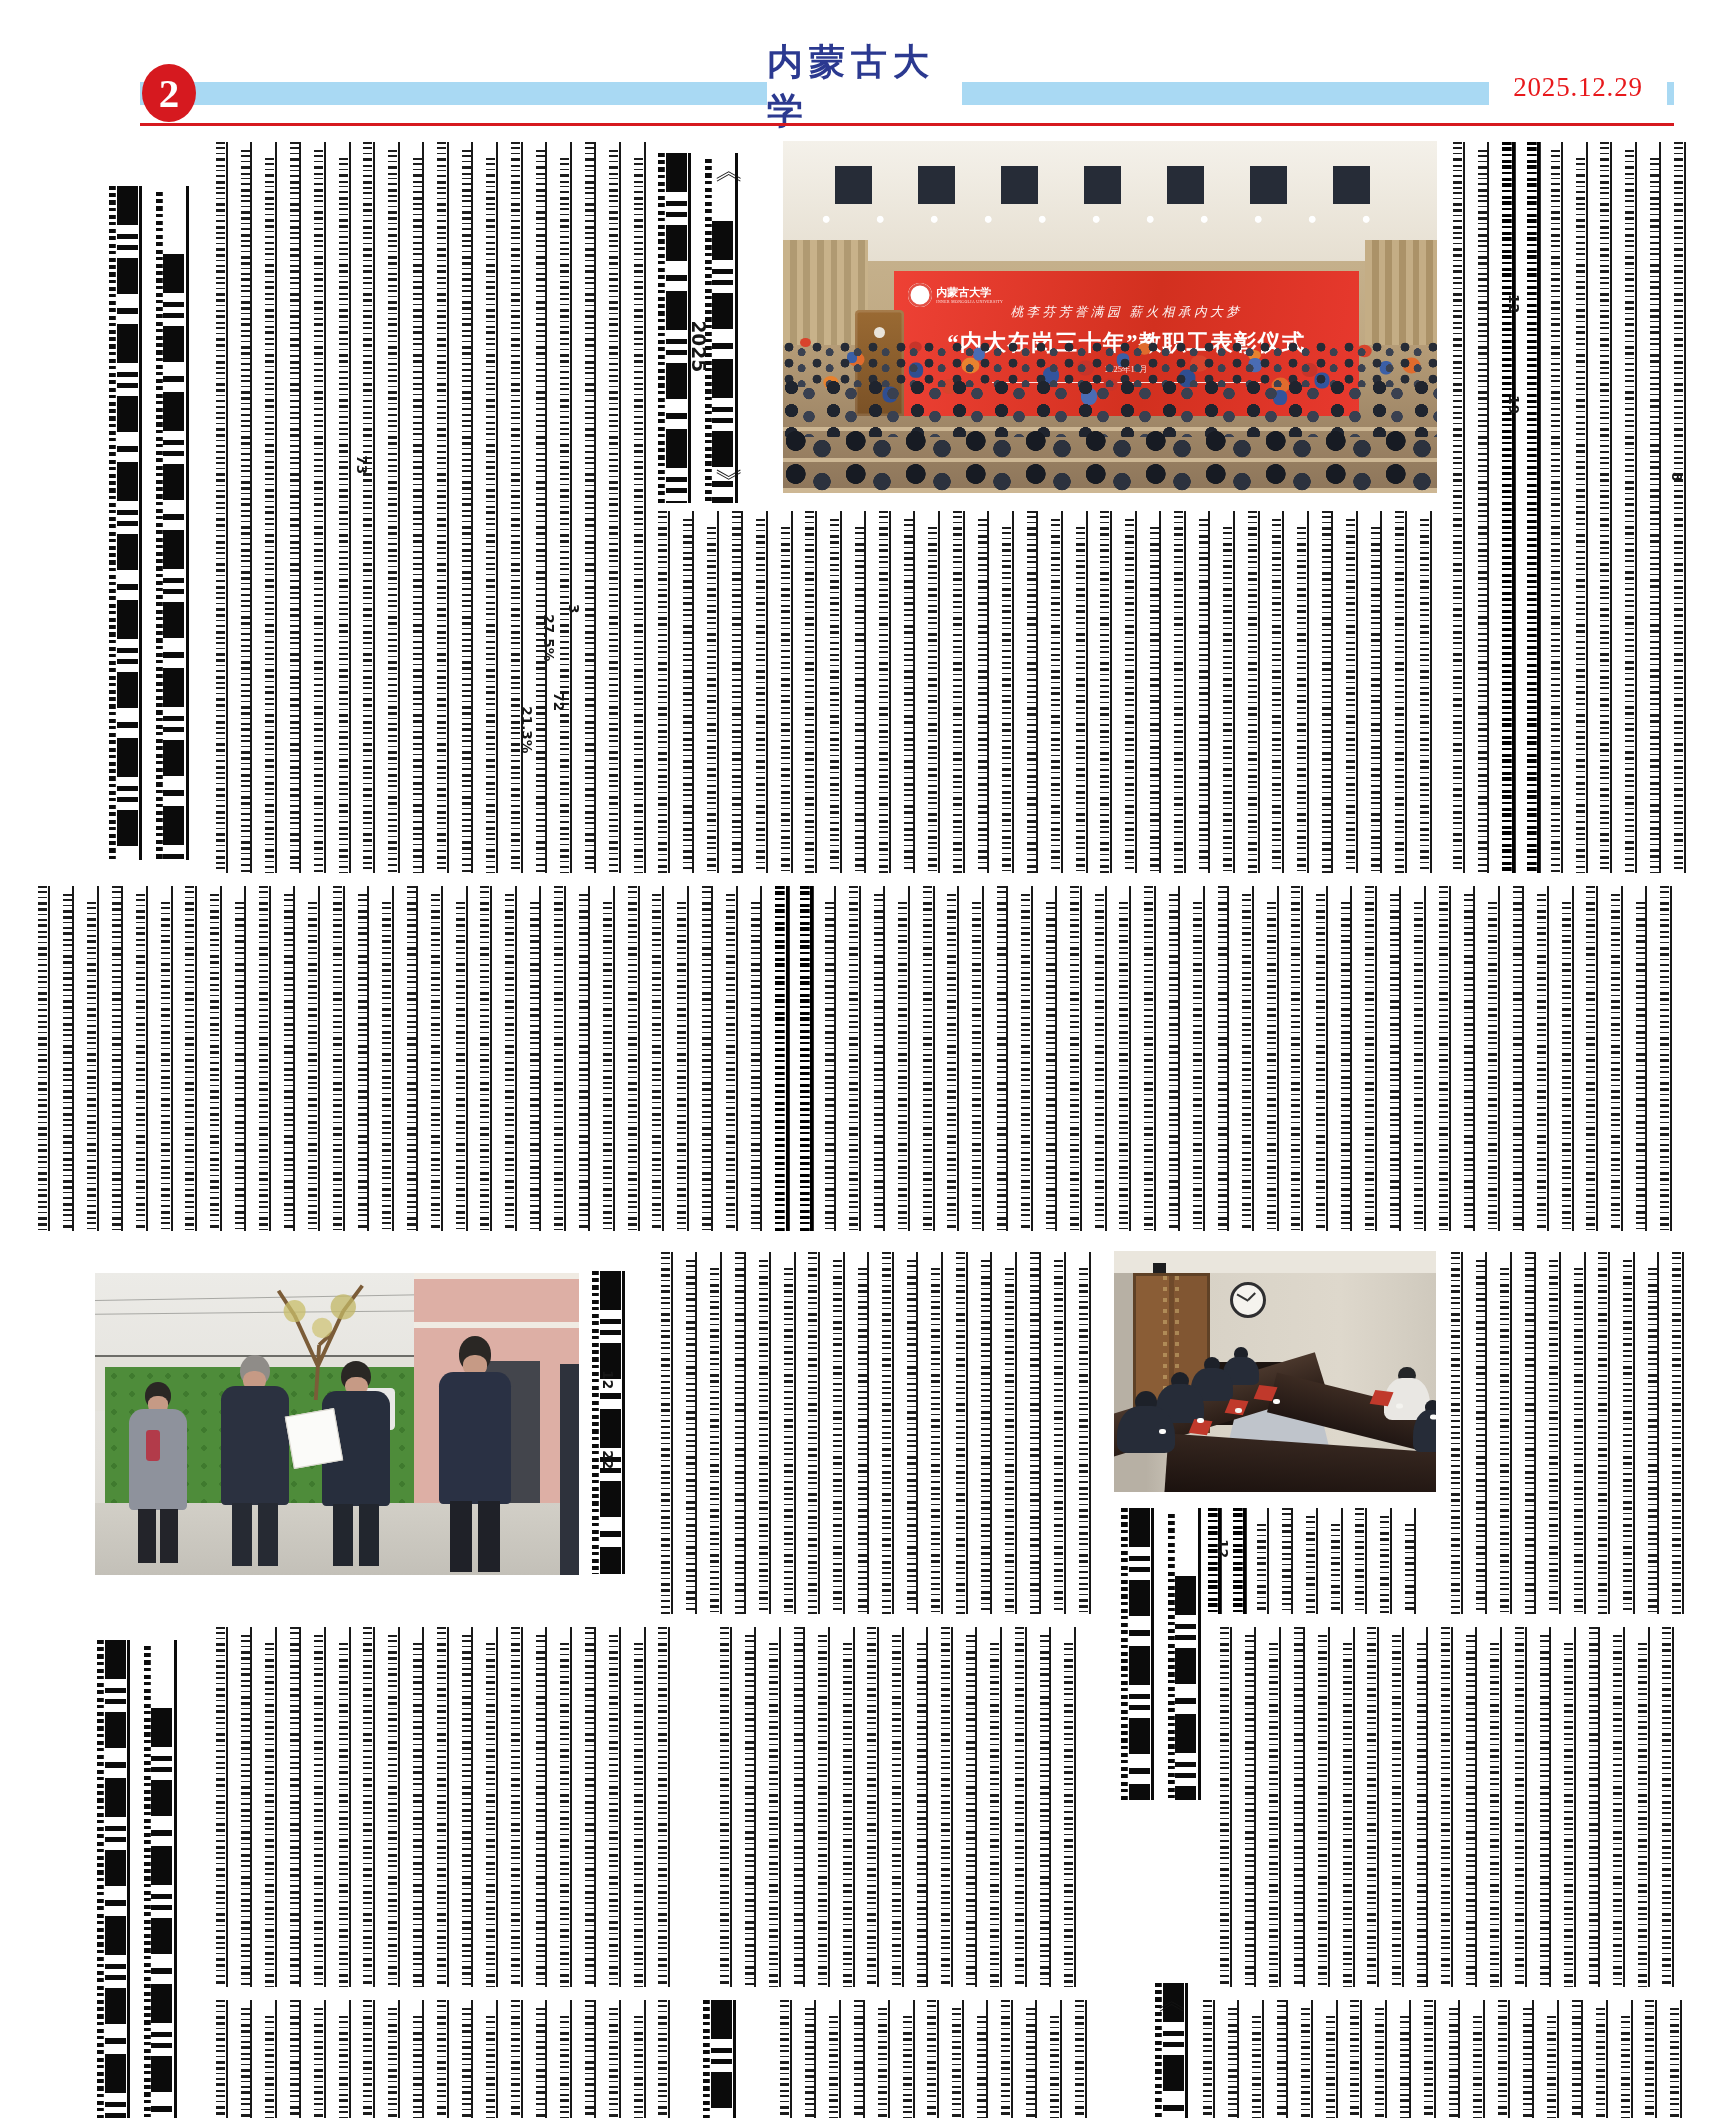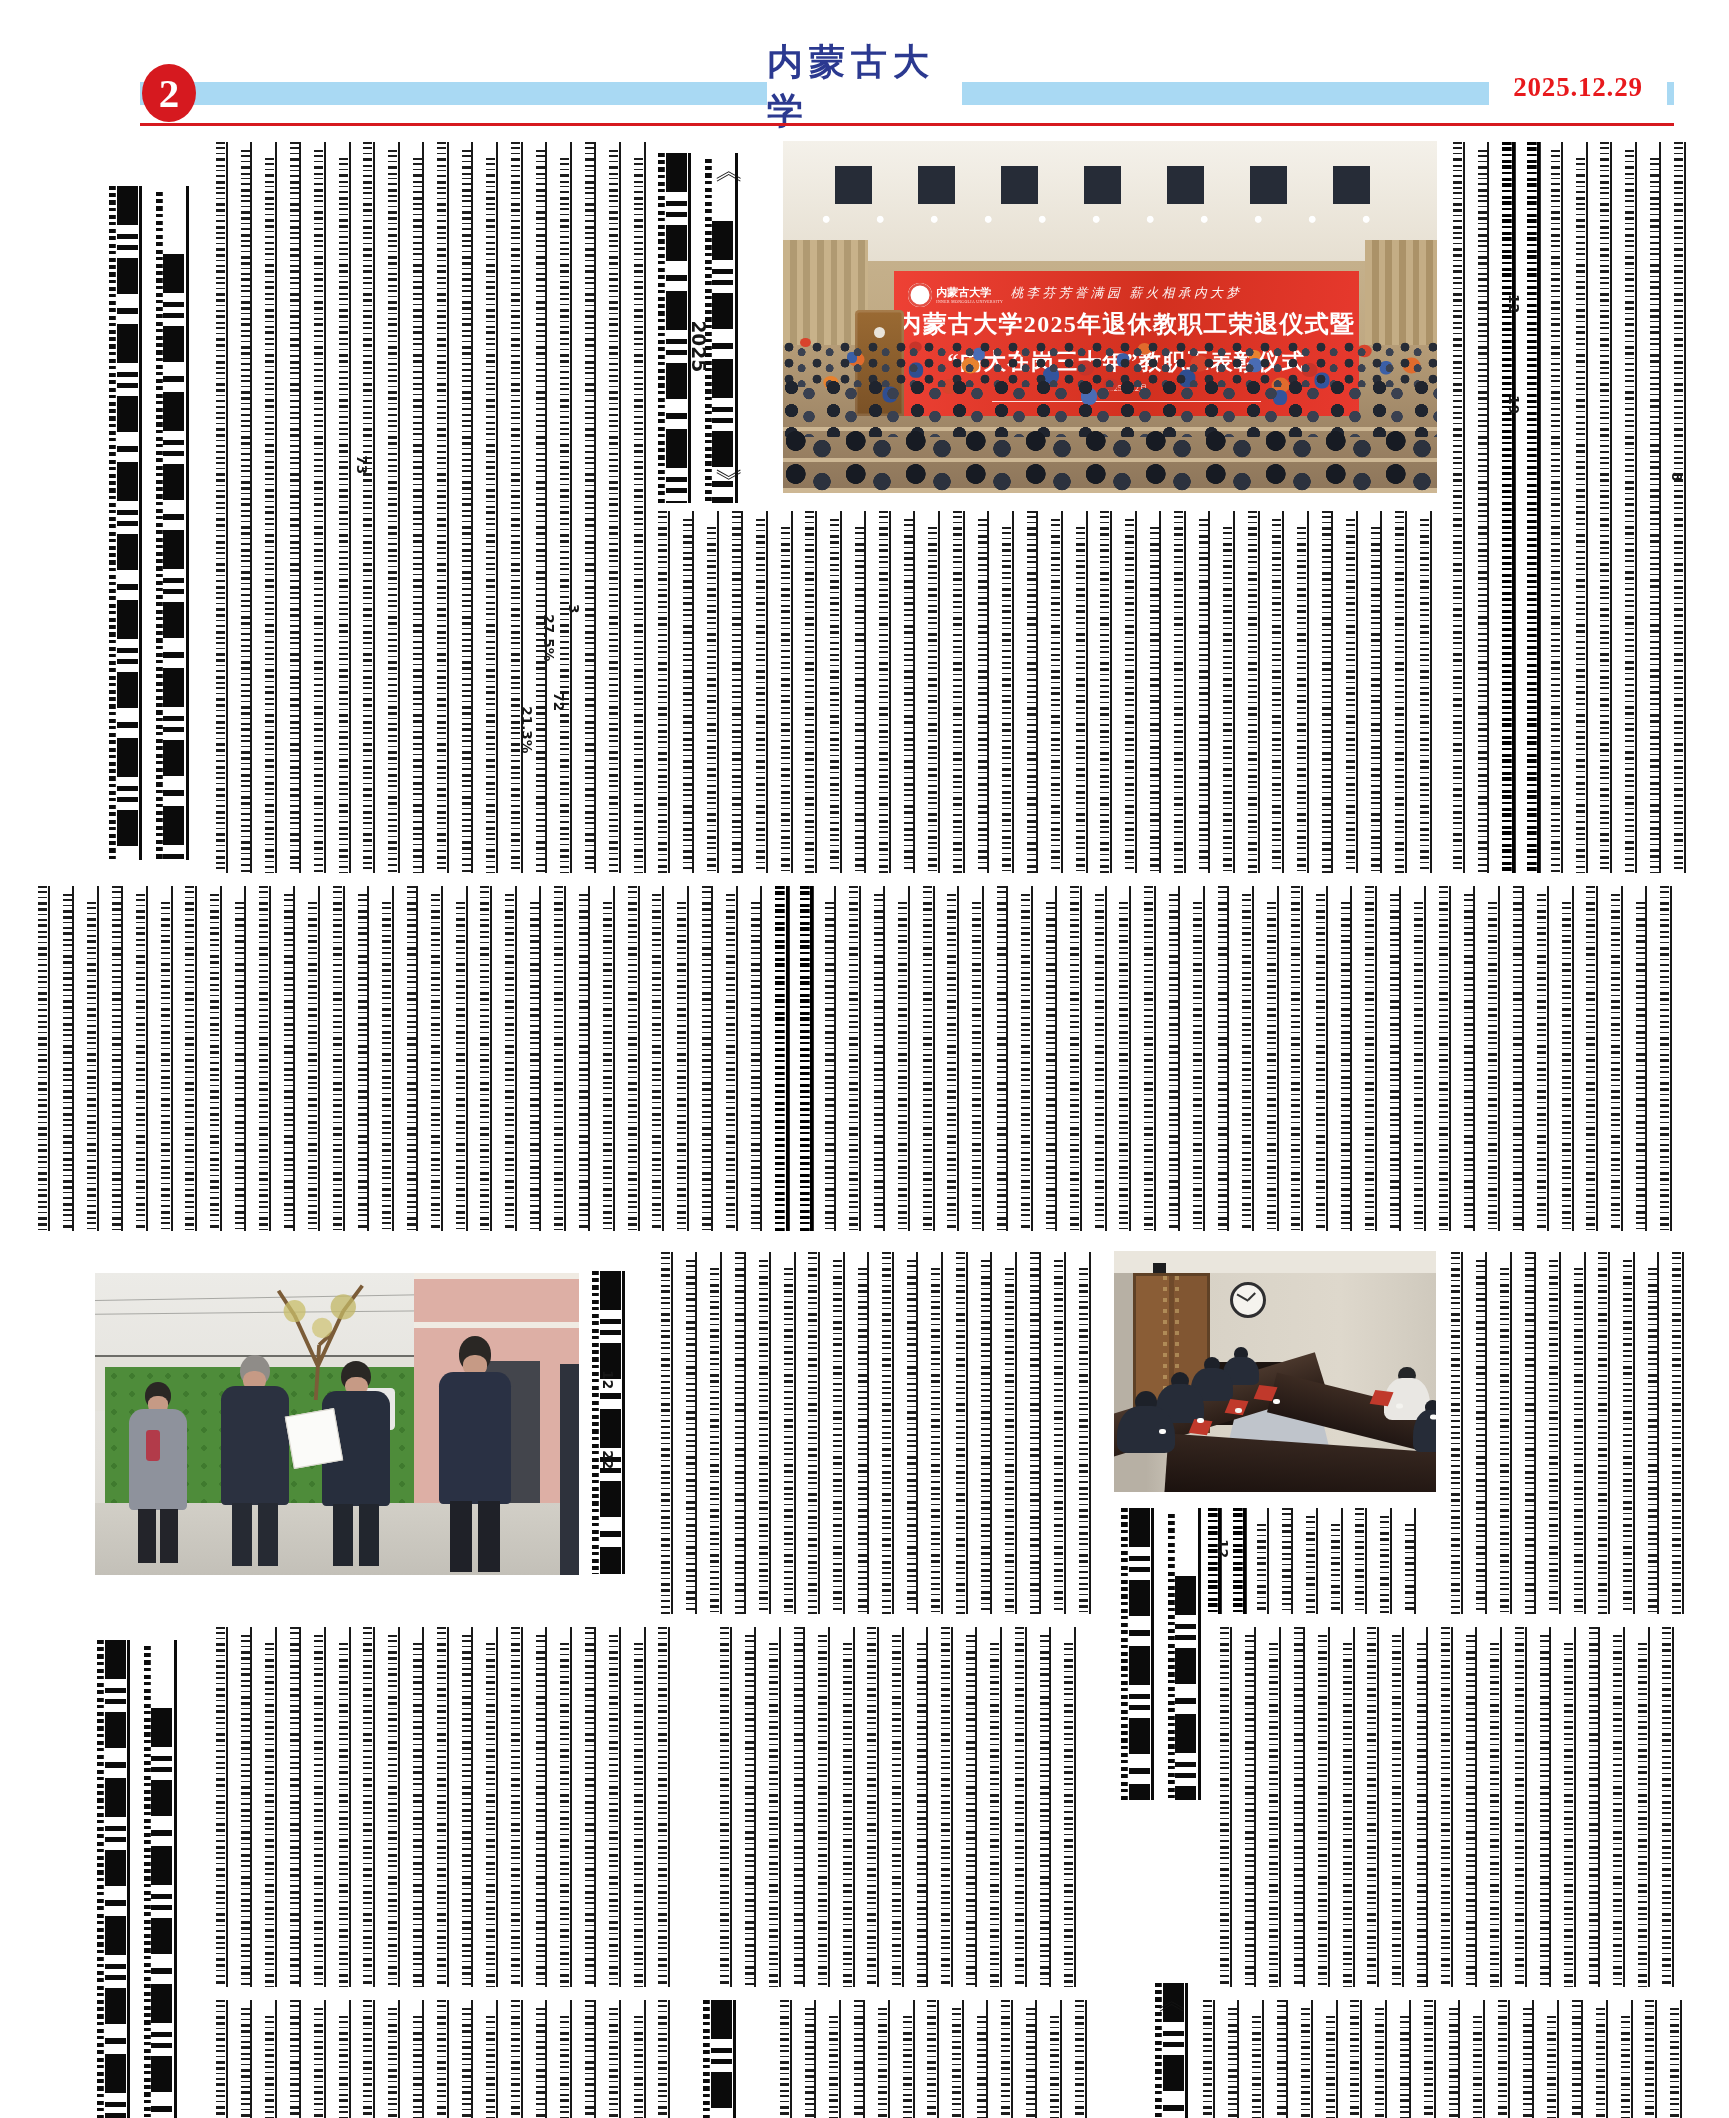--- a/index.html
+++ b/index.html
@@ -9,21 +9,21 @@
   
   .band{position:absolute;left:140px;top:82px;width:1534px;height:23px;background:#a9d9f3;}
   .badge{position:absolute;left:142px;top:64px;width:54px;height:58px;border-radius:50%;
          background:#d6191f;display:flex;align-items:center;justify-content:center;}
   .badge span{color:#fff;font-size:41px;font-weight:bold;font-family:"Liberation Serif",serif;}
   .masthead{position:absolute;left:767px;top:62px;width:195px;height:49px;background:#fff;
             display:flex;align-items:center;justify-content:center;color:#2b3990;
             font-size:36px;font-weight:bold;letter-spacing:6px;}
   .issue-date{position:absolute;left:1489px;top:69px;width:178px;height:36px;background:#fff;
             display:flex;align-items:center;justify-content:center;color:#e8191c;
-            font-size:27px;font-weight:bold;letter-spacing:0.8px;}
+            font-size:27px;font-weight:normal;letter-spacing:0.8px;}
   .rule{position:absolute;left:140px;top:123px;width:1534px;height:3px;background:#d6191f;}
 
   
   .tb{position:absolute;display:flex;gap:10.2px;align-items:stretch;}
   .tb i{display:block;flex:0 0 14.4px;}
   .col{background-image:
         repeating-linear-gradient(180deg,#1d1d1d 0 2.1px,transparent 2.1px 5.1px,
           #1d1d1d 5.1px 6.8px,transparent 6.8px 10.6px,#1d1d1d 10.6px 12.3px,transparent 12.3px 16px,
           #1d1d1d 16px 19px,transparent 19px 22.5px),
         linear-gradient(#191919,#191919);
@@ -248,21 +248,20 @@
     <div class="p1-floor"></div>
     <div class="p1-screen">
       <div class="p1-logo">
         <div class="seal"></div>
         <div>
           <div class="lt1">内蒙古大学</div>
           <div class="lt2">INNER MONGOLIA UNIVERSITY</div>
         </div>
       </div>
       <div class="p1-motto">桃李芬芳誉满园 薪火相承内大梦</div>
-      <div class="p1-t1">内蒙古大学2025年退休教职工荣退仪式暨</div>
       <div class="p1-t2">“内大在岗三十年”教职工表彰仪式</div>
       <div class="p1-dl">2025年12月</div>
       <div class="p1-deco"></div>
     </div>
     <div class="p1-podium"></div>
     <div class="p1-desks"></div>
     <div class="p1-flr"></div>
     <div class="p1-flb"></div>
     <div class="p1-heads1"></div>
     <div class="p1-heads2"></div>

